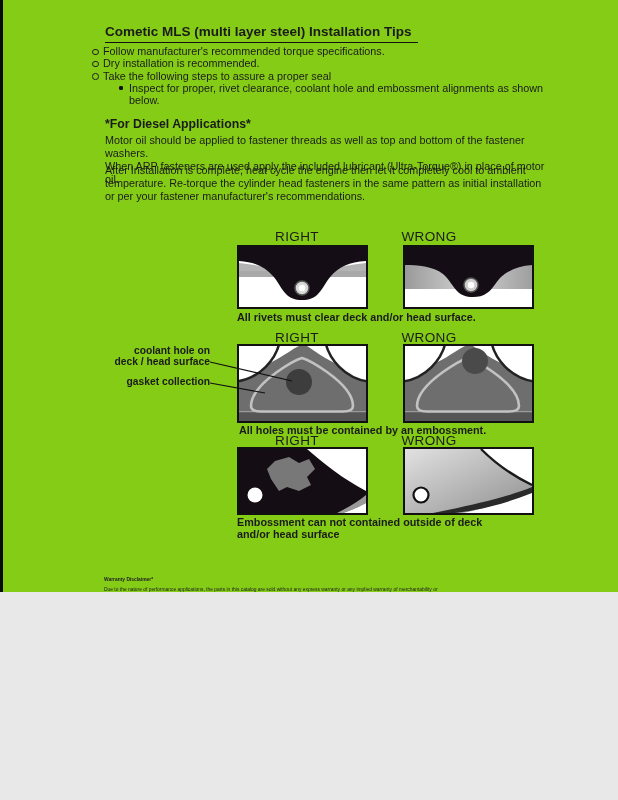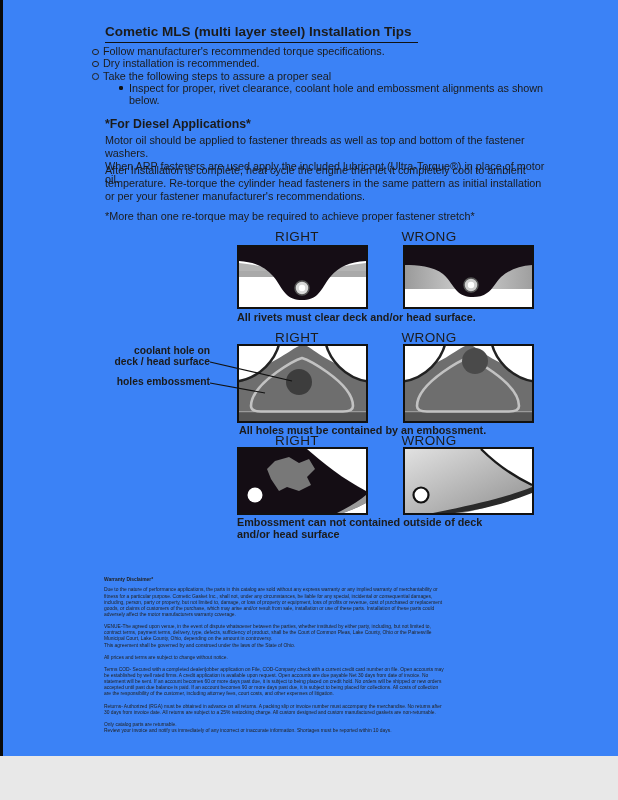--- a/index.html
+++ b/index.html
@@ -1,16 +1,16 @@
 <!DOCTYPE html>
 <html><head>
 <meta charset="utf-8">
 <style>
   html,body{margin:0;padding:0;background:#e8e8e8;}
-  .page{position:relative;width:618px;height:756px;background:#3b82f6;overflow:hidden;
+  .page{position:relative;width:618px;height:592px;background:#84cc16;overflow:hidden;
         font-family:"Liberation Sans",sans-serif;color:#1b1b1b;}
   .abs{position:absolute;}
   .edge-line{left:0;top:0;width:3px;height:800px;background:#0a0a0a;}
   .title{left:105px;top:24px;font-size:13.5px;font-weight:bold;border-bottom:1.6px solid #111;
          padding-bottom:3px;padding-right:6px;white-space:nowrap;}
   .bullets{left:92px;top:45px;width:470px;font-size:10.8px;line-height:12.3px;}
   .brow{position:relative;padding-left:11px;}
   .brow.sub{margin-left:26px;}
   .mark-o{position:absolute;left:0;top:3.5px;width:4.5px;height:4.5px;border:1px solid #222;border-radius:50%;}
   .mark-f{position:absolute;left:1px;top:4.5px;width:4px;height:4px;background:#111;border-radius:50%;}
@@ -60,21 +60,20 @@
       <span>Inspect for proper, rivet clearance, coolant hole and embossment alignments as shown below.</span>
     </div>
   </div>
 
   <div class="abs para p1">Motor oil should be applied to fastener threads as well as top and bottom of the fastener washers.
 When ARP fasteners are used apply the included lubricant (Ultra-Torque®) in place of motor oil.</div>
   <div class="abs h2">*For Diesel Applications*</div>
   <div class="abs para p2">After Installation is complete, heat cycle the engine then let it completely cool to ambient
 temperature. Re-torque the cylinder head fasteners in the same pattern as initial installation
 or per your fastener manufacturer's recommendations.</div>
-  <div class="abs para p3">*More than one re-torque may be required to achieve proper fastener stretch*</div>
 
   <div class="abs fig-label" style="left:262px;top:229px;">RIGHT</div>
   <div class="abs fig-label" style="left:394px;top:229px;">WRONG</div>
 
   <svg class="abs" style="left:237px;top:245px;" width="131" height="64" viewBox="0 0 131 64">
     <rect x="1" y="1" width="129" height="62" fill="#ffffff" stroke="#111" stroke-width="2"></rect>
     <rect x="2" y="26" width="127" height="6" fill="#a9a9a9"></rect>
     <path d="M2,26 L46,26 Q22,20 2,18 Z" fill="#b3b3b3"></path>
     <path d="M129,26 L85,26 Q109,20 129,18 Z" fill="#b3b3b3"></path>
     <path d="M2,2 L129,2 L129,16 C112,17 102,22 94,31 C88,38 86,44 81,49 C77,53 72,55 65,55 C58,55 53,53 49,49 C44,44 42,38 36,31 C28,22 18,17 2,16 Z" fill="#150d15"></path>
@@ -99,21 +98,21 @@
     <rect x="2" y="1.8" width="127" height="1.5" fill="#111"></rect>
   </svg>
 
   <div class="abs fig-caption" style="left:237px;top:312px;width:300px;">All rivets must clear deck and/or head surface.</div>
 
   <div class="abs fig-label" style="left:262px;top:330px;">RIGHT</div>
   <div class="abs fig-label" style="left:394px;top:330px;">WRONG</div>
 
   <div class="abs ann" style="top:346px;">coolant hole on
 deck / head surface</div>
-  <div class="abs ann" style="top:377px;">holes embossment</div>
+  <div class="abs ann" style="top:377px;">gasket collection</div>
 
   <svg class="abs" style="left:237px;top:344px;" width="131" height="79" viewBox="0 0 131 79">
     <rect x="1" y="1" width="129" height="77" fill="#ffffff" stroke="#111" stroke-width="2"></rect>
     <rect x="2" y="24" width="127" height="53" fill="#6e6e6e"></rect>
     <path d="M2,26 C32,26 52,6 62,2 L70,2 C80,8 100,26 129,26 L129,40 L2,40 Z" fill="#6e6e6e"></path>
     <circle cx="-8" cy="-14" r="52" fill="#ffffff" stroke="#222" stroke-width="2.5"></circle>
     <circle cx="139" cy="-14" r="52" fill="#ffffff" stroke="#222" stroke-width="2.5"></circle>
     <rect x="2" y="67" width="127" height="1.4" fill="#9a9a9a"></rect>
     <rect x="2" y="68.4" width="127" height="8.6" fill="#565656"></rect>
     <path d="M14,62 C14,50 26,38 40,28 C50,21 58,16 65,14 C72,16 80,21 90,28 C104,38 116,50 116,62 C116,66 112,67.5 106,67.5 L24,67.5 C18,67.5 14,66 14,62 Z" fill="none" stroke="#c2c2c2" stroke-width="2.6"></path>

